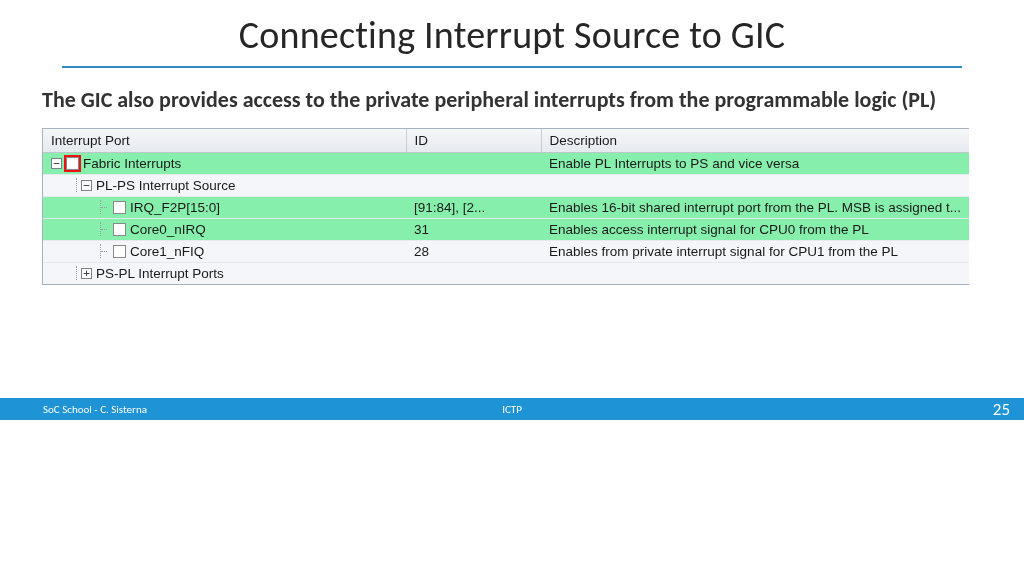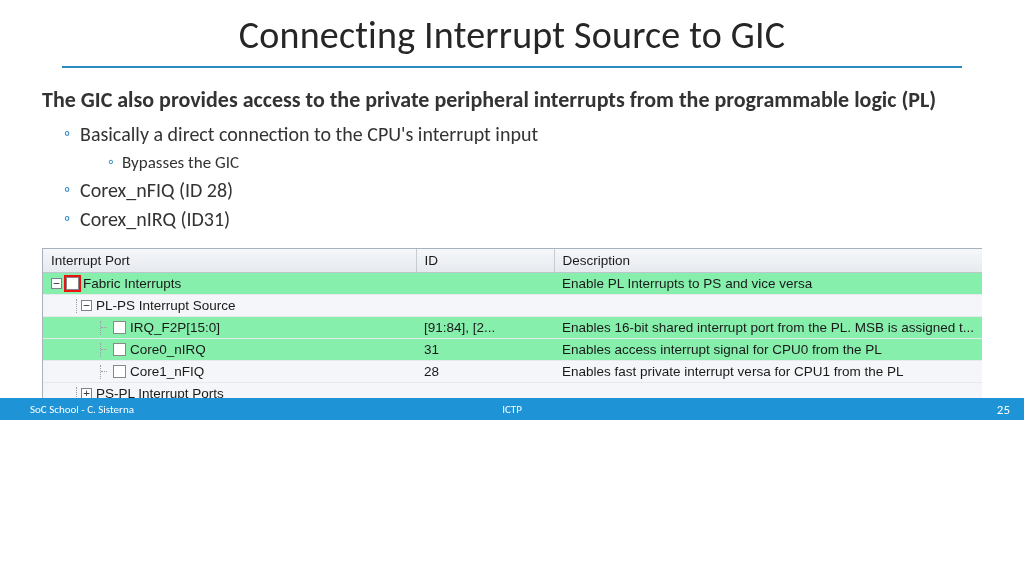--- a/index.html
+++ b/index.html
@@ -1,20 +1,20 @@
 <!DOCTYPE html>
 <html><head>
 <meta charset="utf-8">
 <style>
   * { box-sizing: border-box; margin: 0; padding: 0; }
   html, body { width: 1024px; height: 576px; font-family: "Segoe UI", Calibri, Arial, sans-serif; background: #fff; color: #333; }
   .slide { position: relative; width: 1024px; height: 420px; }
   .title { font-size: 38px; font-weight: 400; color: #262626; text-align: center; padding-top: 12px; letter-spacing: 0.2px; }
   .title-rule { width: 900px; height: 2px; background: #2e8bc0; margin: 8px auto 0 auto; }
-  .body { padding: 18px 42px 0 42px; }
+  .body { padding: 18px 55px 0 42px; }
   .lead { font-size: 22px; font-weight: 700; color: #333; line-height: 1.25; }
   ul.b1 { list-style: none; margin: 6px 0 0 22px; }
   ul.b1 > li { position: relative; font-size: 20px; color: #333; line-height: 1.45; padding-left: 16px; }
   ul.b1 > li::before { content: "◦"; position: absolute; left: 0; top: 0; color: #2e8bc0; font-size: 18px; }
   ul.b2 { list-style: none; margin: 2px 0 2px 28px; }
   ul.b2 > li { position: relative; font-size: 17px; color: #333; line-height: 1.4; padding-left: 14px; }
   ul.b2 > li::before { content: "◦"; position: absolute; left: 0; top: 0; color: #2e8bc0; font-size: 16px; }
 
   
   .shot { margin: 14px 0 0 0; border: 1px solid #a8b2be; border-right: none; background:#86efac; font-family: Tahoma, Arial, sans-serif; }
@@ -29,43 +29,33 @@
   .exp { width:11px; height:11px; border:1px solid #7a828c; display:inline-flex; align-items:center; justify-content:center; font-size:11px; line-height:1; background:#fff; color:#3a3f46; cursor:pointer; font-family: monospace; }
   .exp2 { margin-left: 14px; }
   .cb { width:13px; height:13px; border:1px solid #888; background:#fff; display:inline-block; }
   .hili { outline: 2px solid #e11; outline-offset: 0; }
   .tline { display:inline-block; height: 14px; border-left: 1px dotted #9aa0a8; }
   .indent1 { width: 26px; display:inline-flex; justify-content:flex-end; }
   .indent2 { width: 58px; display:inline-flex; justify-content:flex-end; align-items:center; }
   .dot { width:6px; border-top:1px dotted #9aa0a8; display:inline-block; margin-right:2px; }
 
   .footer { position:absolute; left:0; bottom:0; width:100%; height:22px; background:#1e93d6; color:#fff; font-size:11px; display:flex; align-items:center; }
-  .footer .fl { padding-left: 30px; }
+  .footer .fl { padding-left: 43px; }
   .footer .fc { position:absolute; left:50%; transform:translateX(-50%); }
-  .footer .fr { position:absolute; right: 14px; font-size:13px; }
+  .footer .fr { position:absolute; right: 14px; font-size:17px; }
 </style>
 </head>
 <body>
 <div class="slide">
 
   <h1 class="title">Connecting Interrupt Source to GIC</h1>
   <div class="title-rule"></div>
 
   <div class="body">
     <p class="lead">The GIC also provides access to the private peripheral interrupts from the programmable logic (PL)</p>
-    <ul class="b1">
-      <li>
-        <span>Basically a direct connection to the CPU's interrupt input</span>
-        <ul class="b2">
-          <li>Bypasses the GIC</li>
-        </ul>
-      </li>
-      <li>Corex_nFIQ (ID 28)</li>
-      <li>Corex_nIRQ (ID31)</li>
-    </ul>
 
     <div class="shot">
       <table>
         <thead>
           <tr>
             <th class="col-port">Interrupt Port</th>
             <th class="col-id">ID</th>
             <th>Description</th>
           </tr>
         </thead>
@@ -127,21 +117,21 @@
               <span class="tree-cell">
                 <span class="indent2">
                     <span class="tline"></span>
                     <span class="dot"></span>
                   </span>
                 <span class="cb"></span>
                 <span>Core1_nFIQ</span>
               </span>
             </td>
             <td>28</td>
-            <td>Enables fast private interrupt versa for CPU1 from the PL</td>
+            <td>Enables from private interrupt signal for CPU1 from the PL</td>
           </tr>
           <tr class="alt">
             <td>
               <span class="tree-cell">
                 <span class="indent1">
                     <span class="tline"></span>
                   </span>
                 <span class="exp exp2" style="margin-left:0;">+</span>
                 <span>PS-PL Interrupt Ports</span>
               </span>

